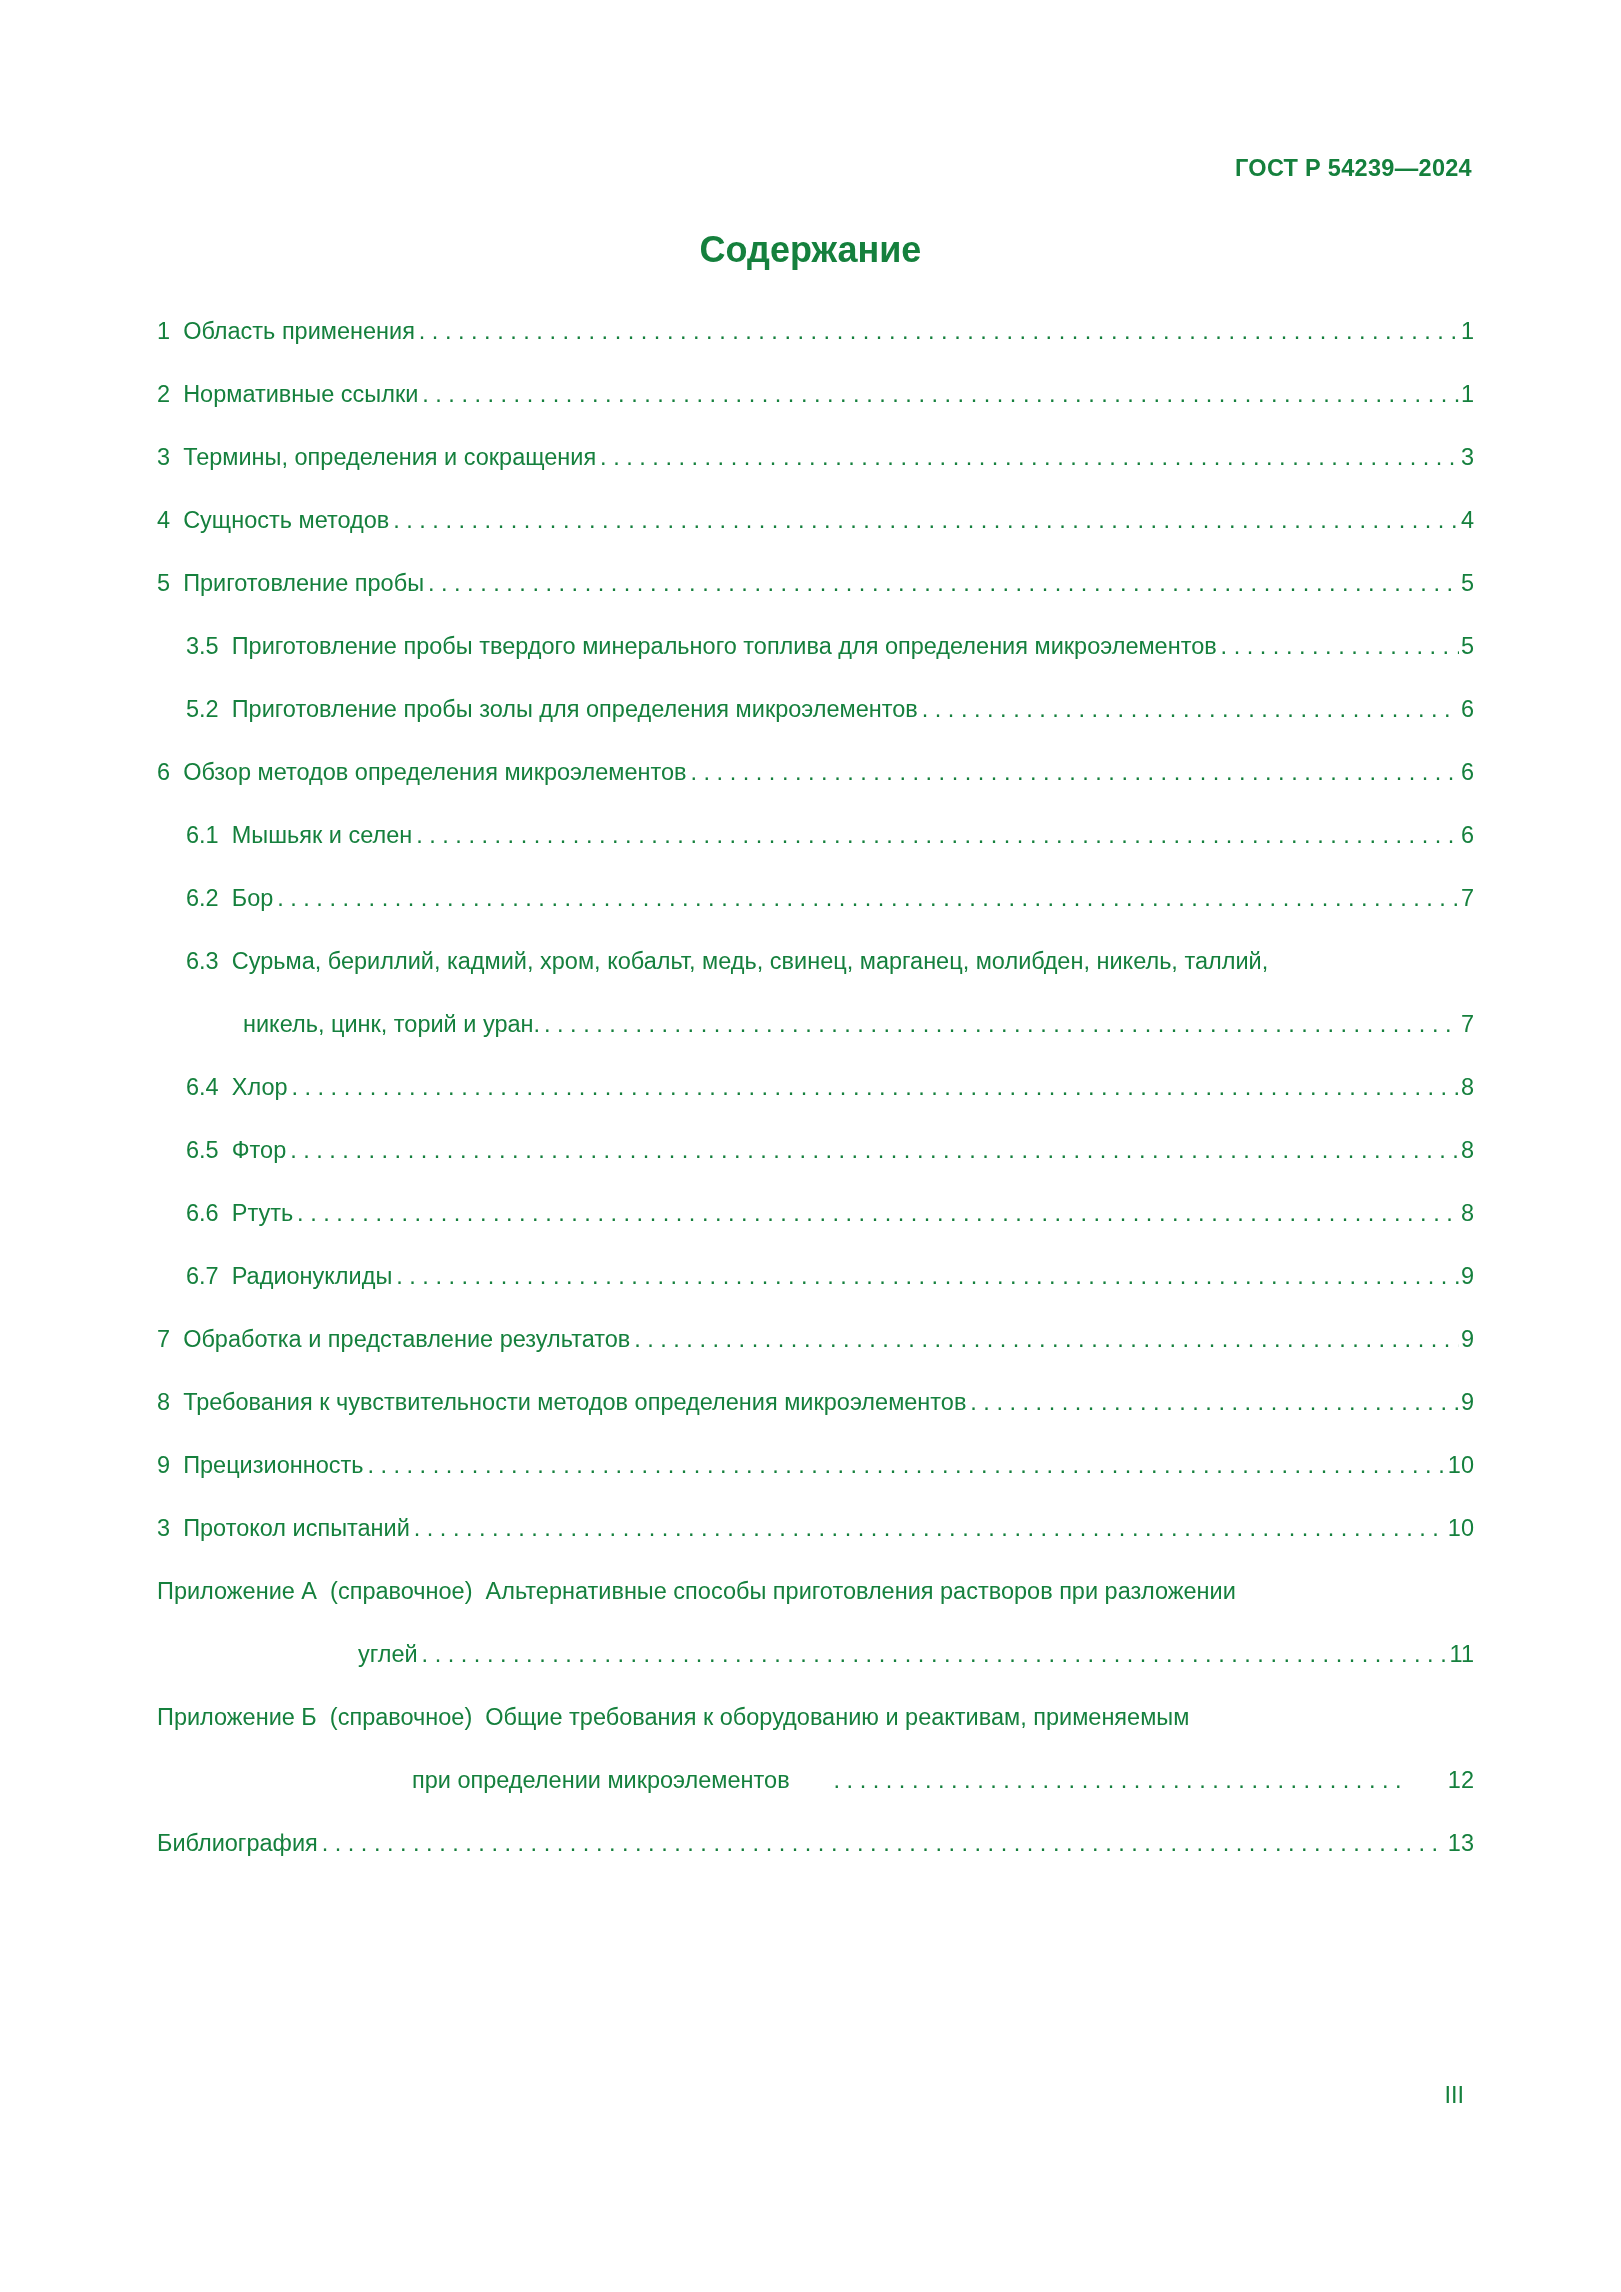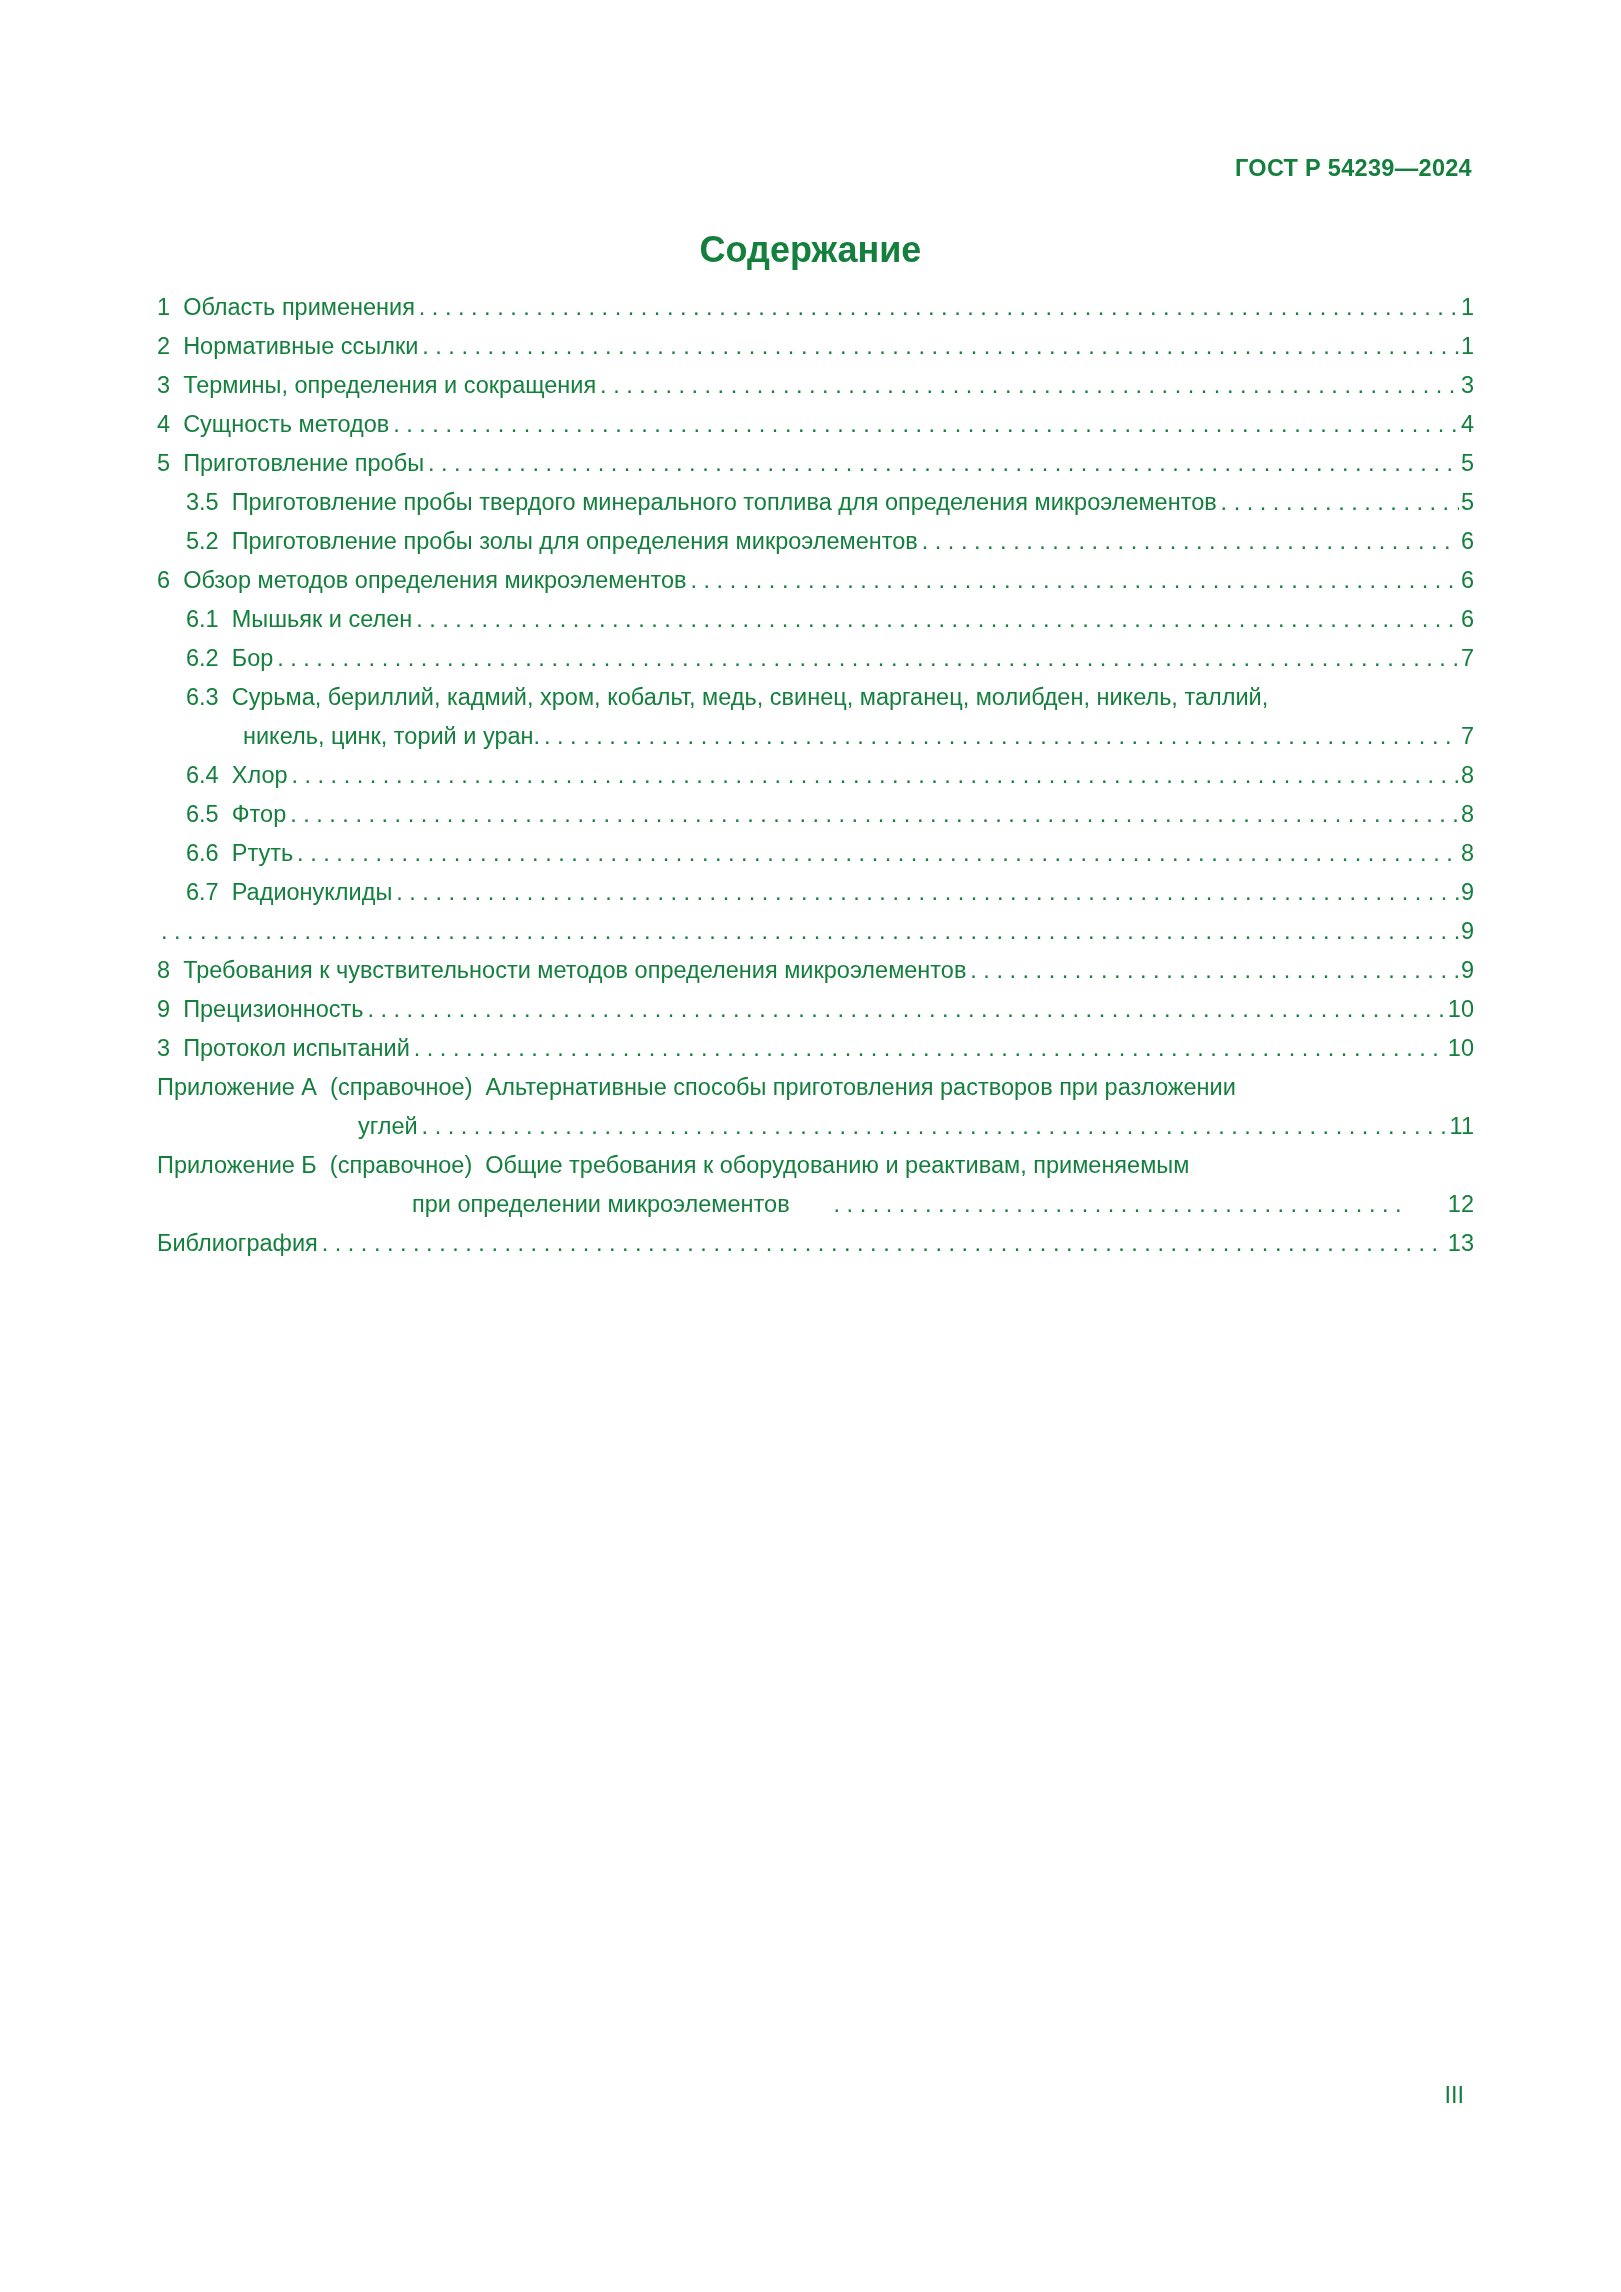--- a/index.html
+++ b/index.html
@@ -37,21 +37,21 @@
     top: 288px;
     left: 157px;
     right: 147px;
   }
   .toc-entry { line-height: 39px; }
   .toc-entry.level-1 { padding-left: 29px; }
   .toc-line {
     display: flex;
     align-items: baseline;
   }
-  .toc-text { white-space: pre; flex: 0 0 auto; }
+  .toc-text { white-space: pre; flex: 0 0 auto; margin-top: 24px; }
   .toc-dots {
     flex: 1 1 auto;
     overflow: hidden;
     white-space: nowrap;
     min-width: 0;
     margin-left: 3.9px;
   }
   .toc-dots::after {
     content: ". . . . . . . . . . . . . . . . . . . . . . . . . . . . . . . . . . . . . . . . . . . . . . . . . . . . . . . . . . . . . . . . . . . . . . . . . . . . . . . . . . . . . . . . . . . . . . . . . . . . . . . . . . . . . . . . . . . . . . . . . . . . . . . . . . . . . . . . . . . . . . . . . . . .";
   }
@@ -179,20 +179,21 @@
       </div>
       <div class="toc-entry level-1">
         <div class="toc-line">
           <span class="toc-text">6.7  Радионуклиды</span>
           <span class="toc-dots"></span>
           <span class="toc-page">9</span>
         </div>
       </div>
       <div class="toc-entry level-0">
         <div class="toc-line">
+          <span class="toc-text">7  Обработка и представление результатов</span>
           <span class="toc-dots"></span>
           <span class="toc-page">9</span>
         </div>
       </div>
       <div class="toc-entry level-0">
         <div class="toc-line">
           <span class="toc-text">8  Требования к чувствительности методов определения микроэлементов</span>
           <span class="toc-dots"></span>
           <span class="toc-page">9</span>
         </div>

